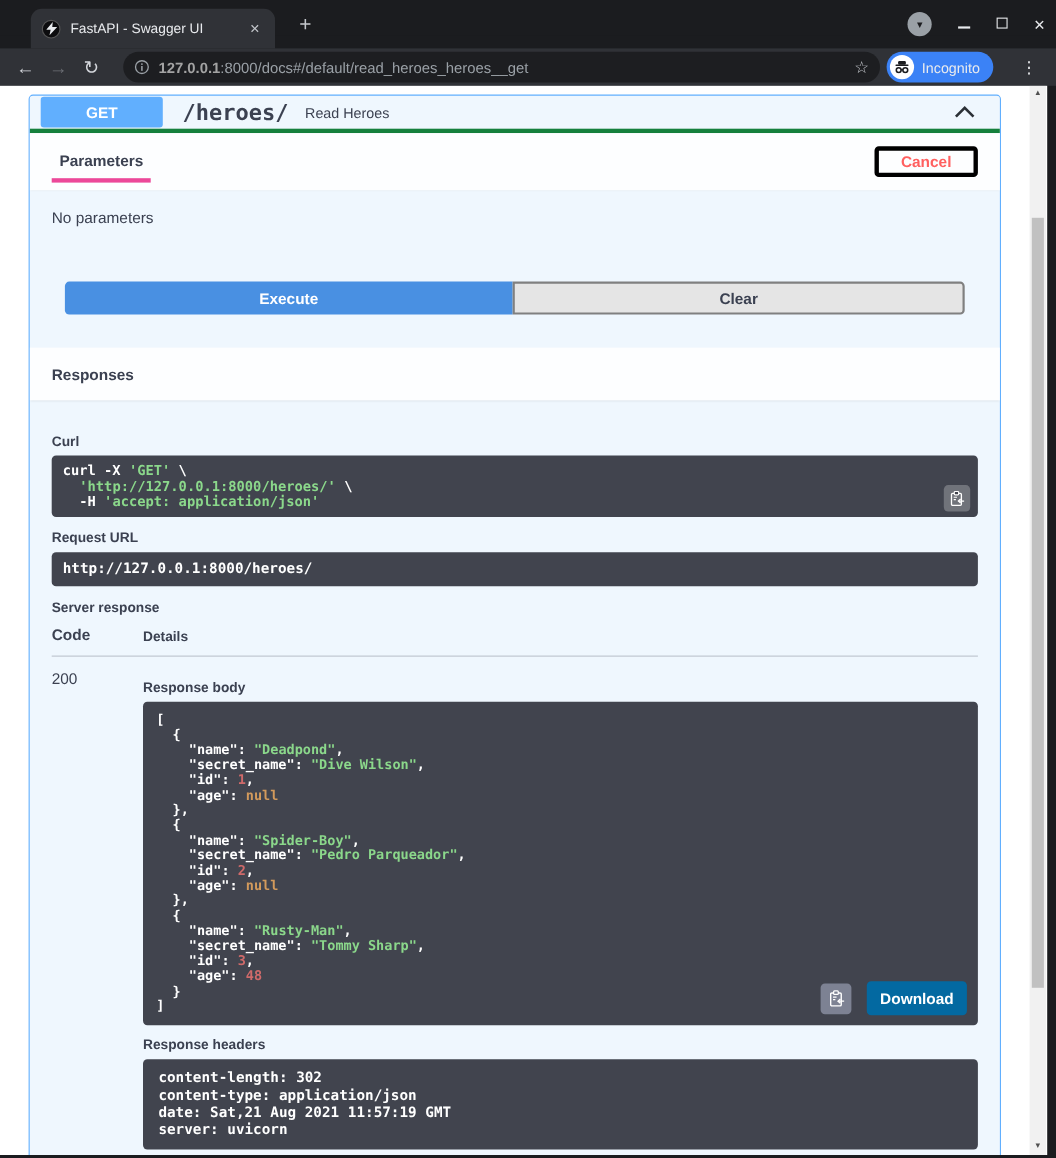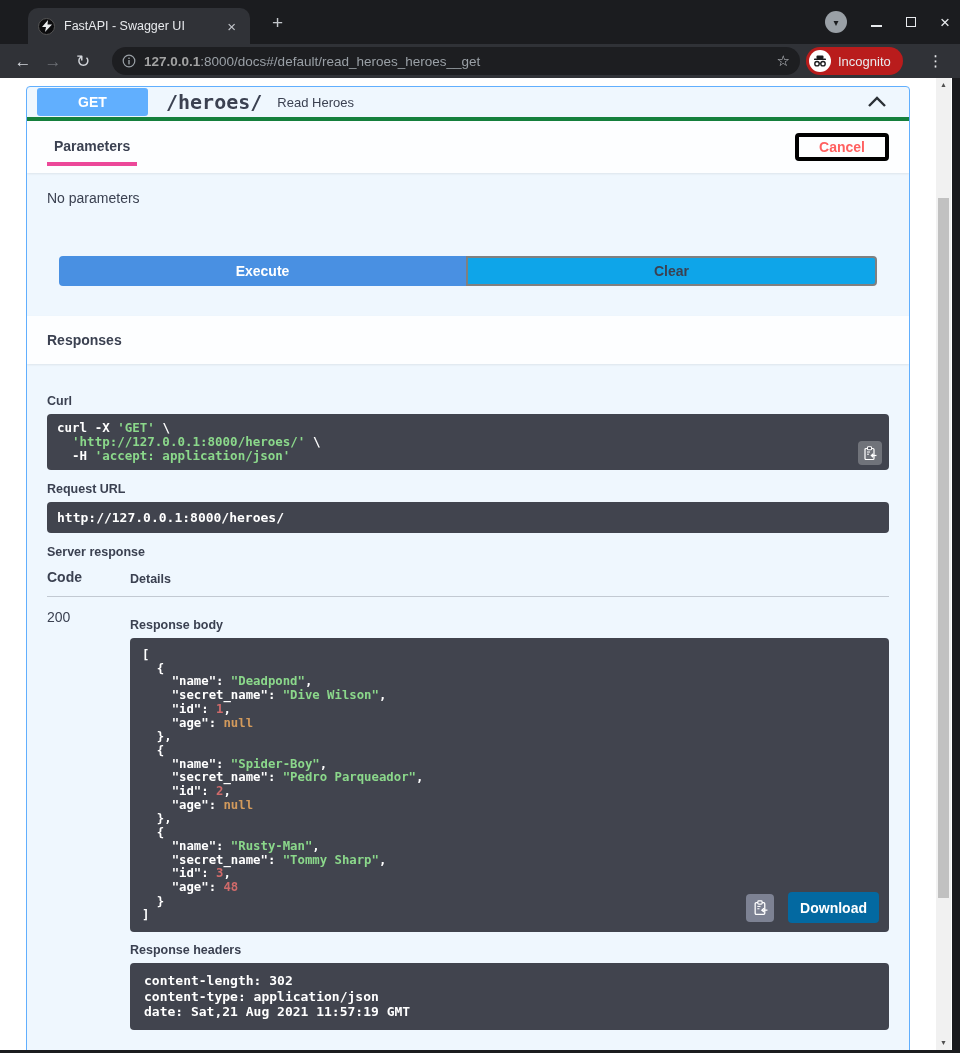--- a/index.html
+++ b/index.html
@@ -26,21 +26,21 @@
   .nav-btn { color:#d2d5da; font-size:17px; line-height:1; width:30px; text-align:center; }
   .nav-btn.disabled { color:#6c6f75; }
   .nav-btn.back { margin-left:8px; }
   .urlpill { position:absolute; left:112px; top:3px; width:688px; height:28px; border-radius:14px;
              background:#1d1e21; display:flex; align-items:center; padding:0 10px; }
   .info-icon { flex:none; margin-right:8px; display:flex; }
   .url-text { font-size:13.5px; white-space:nowrap; overflow:hidden; flex:1; }
   .url-host { color:#a3a3a3; font-weight:bold; }
   .url-rest { color:#9aa0a6; }
   .star-icon { color:#c8cbd0; font-size:15px; flex:none; margin-left:6px; }
-  .incognito-badge { position:absolute; left:806px; top:3px; height:28px; border-radius:14px; background:#b91c1c;
+  .incognito-badge { position:absolute; left:806px; top:3px; height:28px; border-radius:14px; background:#3b82f6;
                      display:flex; align-items:center; padding:0 12px 0 3px; }
   .incog-circle { width:22px; height:22px; border-radius:50%; background:#fff; display:flex; align-items:center; justify-content:center; }
   .incog-label { color:#e8eaed; font-size:13px; margin-left:7px; }
   .kebab-icon { position:absolute; left:928px; top:8px; color:#e8eaed; font-size:15px; letter-spacing:0; }
 
   
   .content { position:absolute; top:78px; left:0; width:952px; height:972px; background:#ffffff; overflow:hidden; }
 
   .scrollbar { position:absolute; left:936px; top:0; width:15px; height:972px; background:#f1f1f1; }
   .sb-arrow { position:absolute; left:0; width:15px; height:14px; color:#505050; font-size:7px; text-align:center; line-height:14px; }
@@ -62,21 +62,21 @@
   .tab-item { font-weight:bold; font-size:14px; color:#3b4151; padding:0 7px 8px; border-bottom:4px solid #ec4899; margin-top:10px; }
   .cancel-btn { position:absolute; right:20px; top:12px; width:94px; height:28px; border:4px solid #000000; border-radius:4px;
                 background:transparent; color:#ff6060; font-weight:bold; font-size:14px;
                 display:flex; align-items:center; justify-content:center; }
 
   .no-params { padding:17px 20px 30px; font-size:14px; color:#3b4151; }
 
   .execute-row { display:flex; padding:20px 32px 30px; }
   .btn-execute { flex:1; height:30px; background:#4990e2; border:none; border-radius:4px 0 0 4px;
                  color:#fff; font-weight:bold; font-size:14px; }
-  .btn-clear { flex:1; height:30px; background:#0ea5e9; border:2px solid #808080; border-radius:0 4px 4px 0;
+  .btn-clear { flex:1; height:30px; background:#e5e5e5; border:2px solid #808080; border-radius:0 4px 4px 0;
                color:#3b4151; font-weight:bold; font-size:14px; }
 
   .responses-header { height:48px; display:flex; align-items:center; padding:0 20px;
                       font-weight:bold; font-size:14px; color:#3b4151; }
   .responses-body { padding:30px 20px 20px; }
   .blk-label { font-size:12.5px; font-weight:bold; color:#3b4151; }
   .dark-block { background:#41444e; border-radius:4px; color:#fff;
                 font-family:"DejaVu Sans Mono", monospace; font-weight:bold; }
   .curl-block { margin-top:6px; padding:7px 10px; font-size:12.5px; line-height:14px; position:relative; }
   .copy-btn { position:absolute; width:24px; height:24px; border-radius:4px; background:rgba(255,255,255,.25);
@@ -267,20 +267,21 @@
                   </span>
                   <button class="download-btn">Download</button>
                 </div>
               </div>
 
               <div class="blk-label rh-label">Response headers</div>
               <div class="dark-block headers-block" id="headers-code">
                   <div class="code-line"><span class="tok-p">content-length: 302</span></div>
                   <div class="code-line"><span class="tok-p">content-type: application/json</span></div>
                   <div class="code-line"><span class="tok-p">date: Sat,21 Aug 2021 11:57:19 GMT</span></div>
+                  <div class="code-line"><span class="tok-p">server: uvicorn</span></div>
                 </div>
 
             </div>
           </div>
         </div>
 
       </div>
     </div>
 
     <div class="scrollbar">

